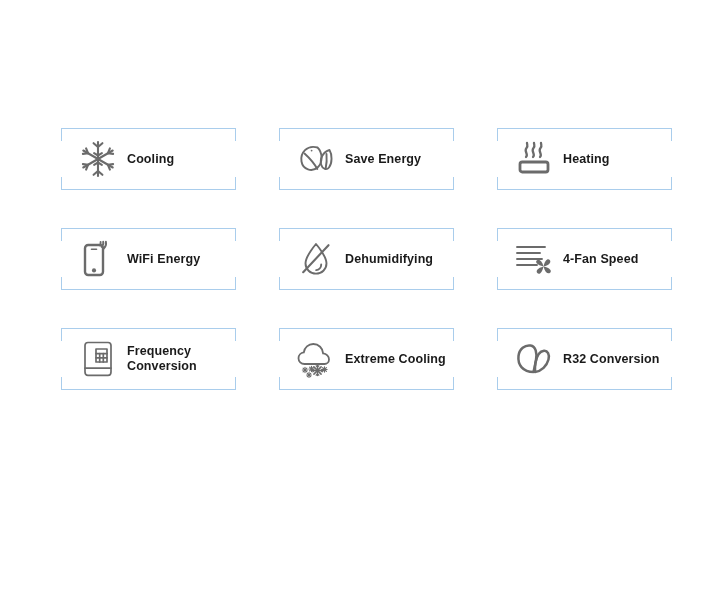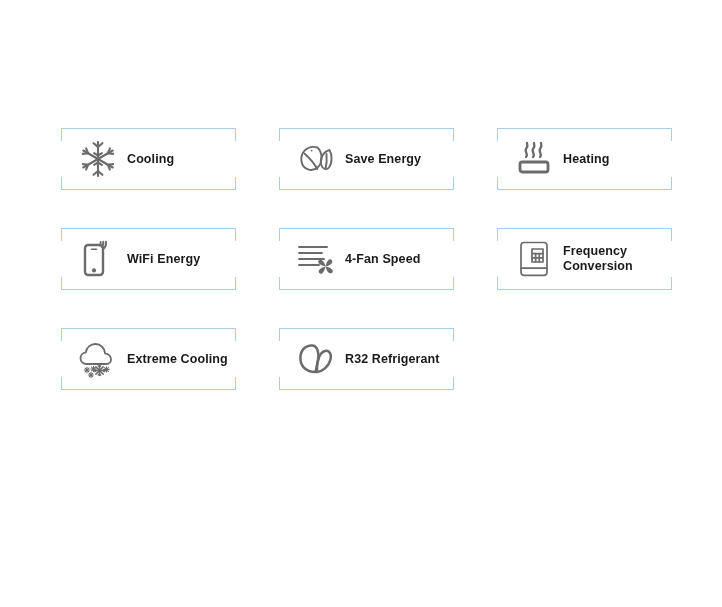--- a/index.html
+++ b/index.html
@@ -149,20 +149,34 @@
         <line x1="12.5" y1="11.2" x2="17.5" y2="11.2" stroke-width="1.6"></line>
         <circle cx="15" cy="32.4" r="2.1" fill="#6b6b6b" stroke="none"></circle>
         <path d="M24.8 10.5 C26.6 8.8 27.4 6.2 26.9 3.8" stroke-width="1.9"></path>
         <path d="M22.6 8.8 C24 7.5 24.6 5.6 24.2 3.8" stroke-width="1.9"></path>
         <path d="M20.6 7.3 C21.5 6.4 21.9 5.1 21.6 3.9" stroke-width="1.9"></path>
       </svg>
     </span>
     <span class="feature-label">WiFi Energy</span>
   </div>
 
+  <div class="feature-card">
+    <span class="corner tl"></span>
+    <span class="corner bl"></span>
+    <span class="corner tr"></span>
+    <span class="corner br"></span>
+    <span class="feature-icon">
+      <svg width="38" height="40" viewBox="0 0 38 40" fill="none" stroke="#6b6b6b" stroke-width="1.9" stroke-linecap="round" stroke-linejoin="round">
+        <path d="M19 5 C19 5 8.5 17.2 8.5 24.3 C8.5 30.3 13.2 34.6 19 34.6 C24.8 34.6 29.5 30.3 29.5 24.3 C29.5 17.2 19 5 19 5 Z"></path>
+        <path d="M24.2 25.5 C24.2 28.6 22 30.9 19.2 31.1"></path>
+        <line x1="6.2" y1="33.2" x2="31.5" y2="6.2" stroke-width="2.1"></line>
+      </svg>
+    </span>
+    <span class="feature-label">Dehumidifying</span>
+  </div>
 
   <div class="feature-card">
     <span class="corner tl"></span>
     <span class="corner bl"></span>
     <span class="corner tr"></span>
     <span class="corner br"></span>
     <span class="feature-icon">
       <svg width="42" height="38" viewBox="0 0 42 38" fill="none" stroke="#6b6b6b" stroke-width="1.9" stroke-linecap="round">
         <line x1="4" y1="7" x2="32" y2="7"></line>
         <line x1="4" y1="13" x2="27" y2="13"></line>
@@ -255,16 +269,16 @@
     <span class="corner tl"></span>
     <span class="corner bl"></span>
     <span class="corner tr"></span>
     <span class="corner br"></span>
     <span class="feature-icon">
       <svg width="42" height="40" viewBox="0 0 42 40" fill="none" stroke="#6b6b6b" stroke-width="2.5" stroke-linecap="round" stroke-linejoin="round">
         <path d="M20.5 33 C10 33 4.5 26 5.5 17 C6.3 9.8 12 5.8 17.5 6.6 C22.8 7.4 24.2 14 23 21 C22.2 25.8 21.2 29.8 20.5 33 Z"></path>
         <path d="M22 33 C28.5 32.2 33.8 27 35.5 20.5 C36.9 15.2 34.5 11.5 31 11.8 C26.8 12.2 23.6 17.5 22.4 24 C21.9 27.2 21.9 30.5 22 33 Z"></path>
       </svg>
     </span>
-    <span class="feature-label">R32 Refrigerant</span>
+    <span class="feature-label">R32 Conversion</span>
   </div>
 
 </div>
 
 </body></html>

